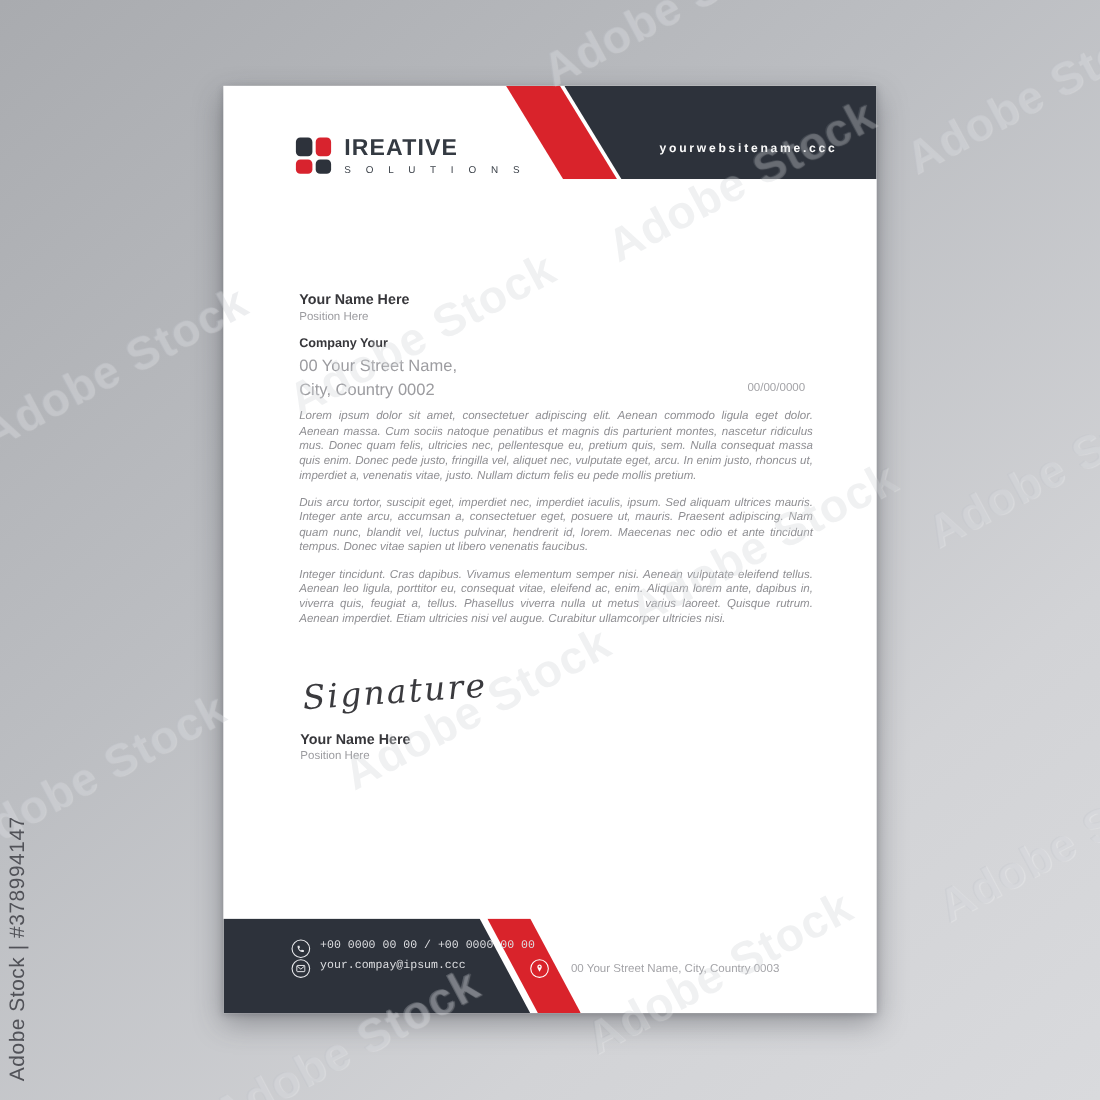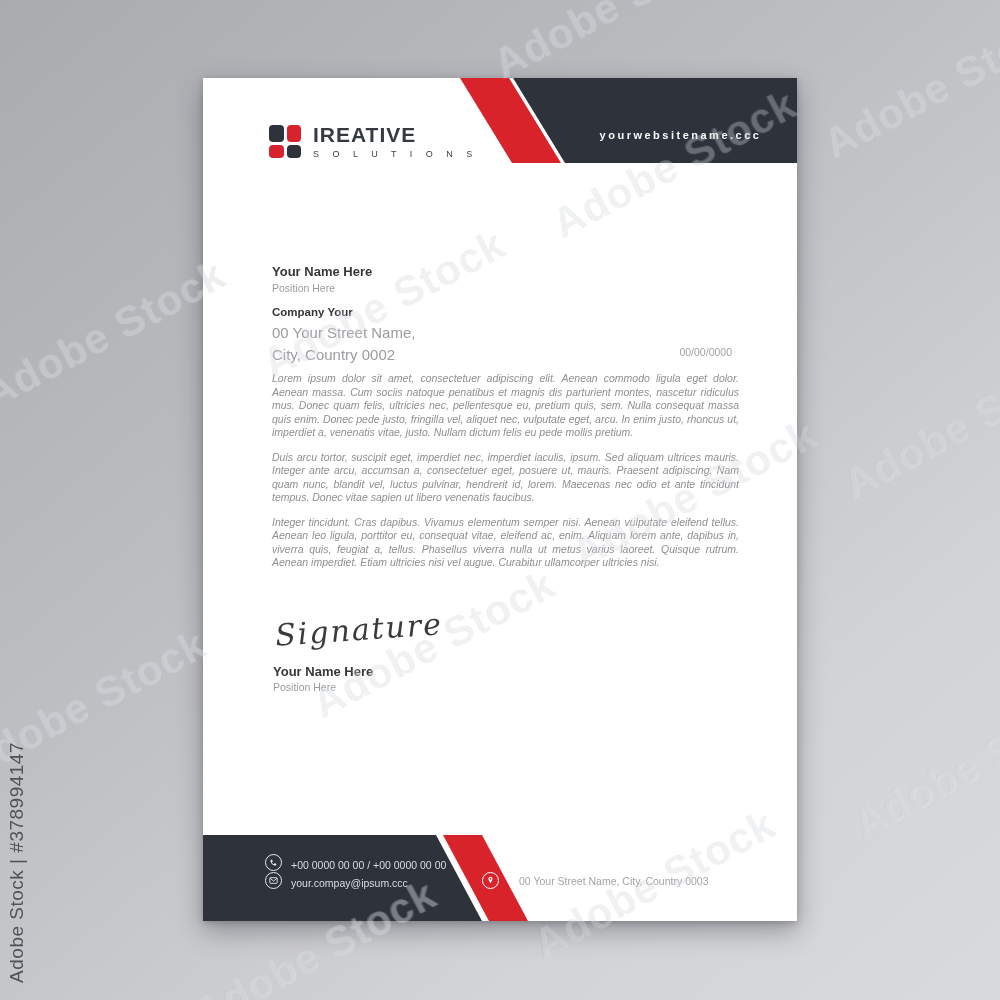--- a/index.html
+++ b/index.html
@@ -56,22 +56,22 @@
   .sig-script{position:absolute;left:72px;top:534px;
     font-family:"DejaVu Serif","Liberation Serif",serif;font-style:italic;
     font-size:30px;color:#3a3a3e;letter-spacing:2px;transform:rotate(-4deg);}
   .sig-name{position:absolute;left:70px;top:586px;font-size:13px;font-weight:700;color:#37373b;}
   .sig-position{position:absolute;left:70px;top:603px;font-size:10.5px;color:#9c9ca0;}
   
   .footer-dark{position:absolute;left:0;top:757px;width:594px;height:86px;
     background:#2d323b;clip-path:polygon(0 0,233px 0,279px 86px,0 86px);}
   .footer-red{position:absolute;left:0;top:757px;width:594px;height:86px;
     background:#d9232b;clip-path:polygon(240px 0,279px 0,325px 86px,286px 86px);}
-  .contact-row{position:absolute;display:flex;align-items:flex-end;gap:9px;
-    color:#dcdde0;font-size:10.5px;}
+  .contact-row{position:absolute;display:flex;align-items:flex-start;gap:9px;
+    color:#dcdde0;font-size:10.5px;font-family:Liberation Mono, monospace;}
   .row-phone{left:62px;top:776px;}
   .row-email{left:62px;top:794px;}
   .circle-icon{width:17px;height:17px;border:1.4px solid #e8e9ec;border-radius:50%;
     display:flex;align-items:center;justify-content:center;flex:0 0 17px;box-sizing:border-box;}
   .circle-icon svg{display:block;}
   .loc-icon{position:absolute;left:279px;top:794px;width:17px;height:17px;
     border:1.4px solid #ffffff;border-radius:50%;box-sizing:border-box;
     display:flex;align-items:center;justify-content:center;}
   .address{position:absolute;left:316px;top:797px;font-size:10.5px;color:#a4a4a8;}
 </style>

